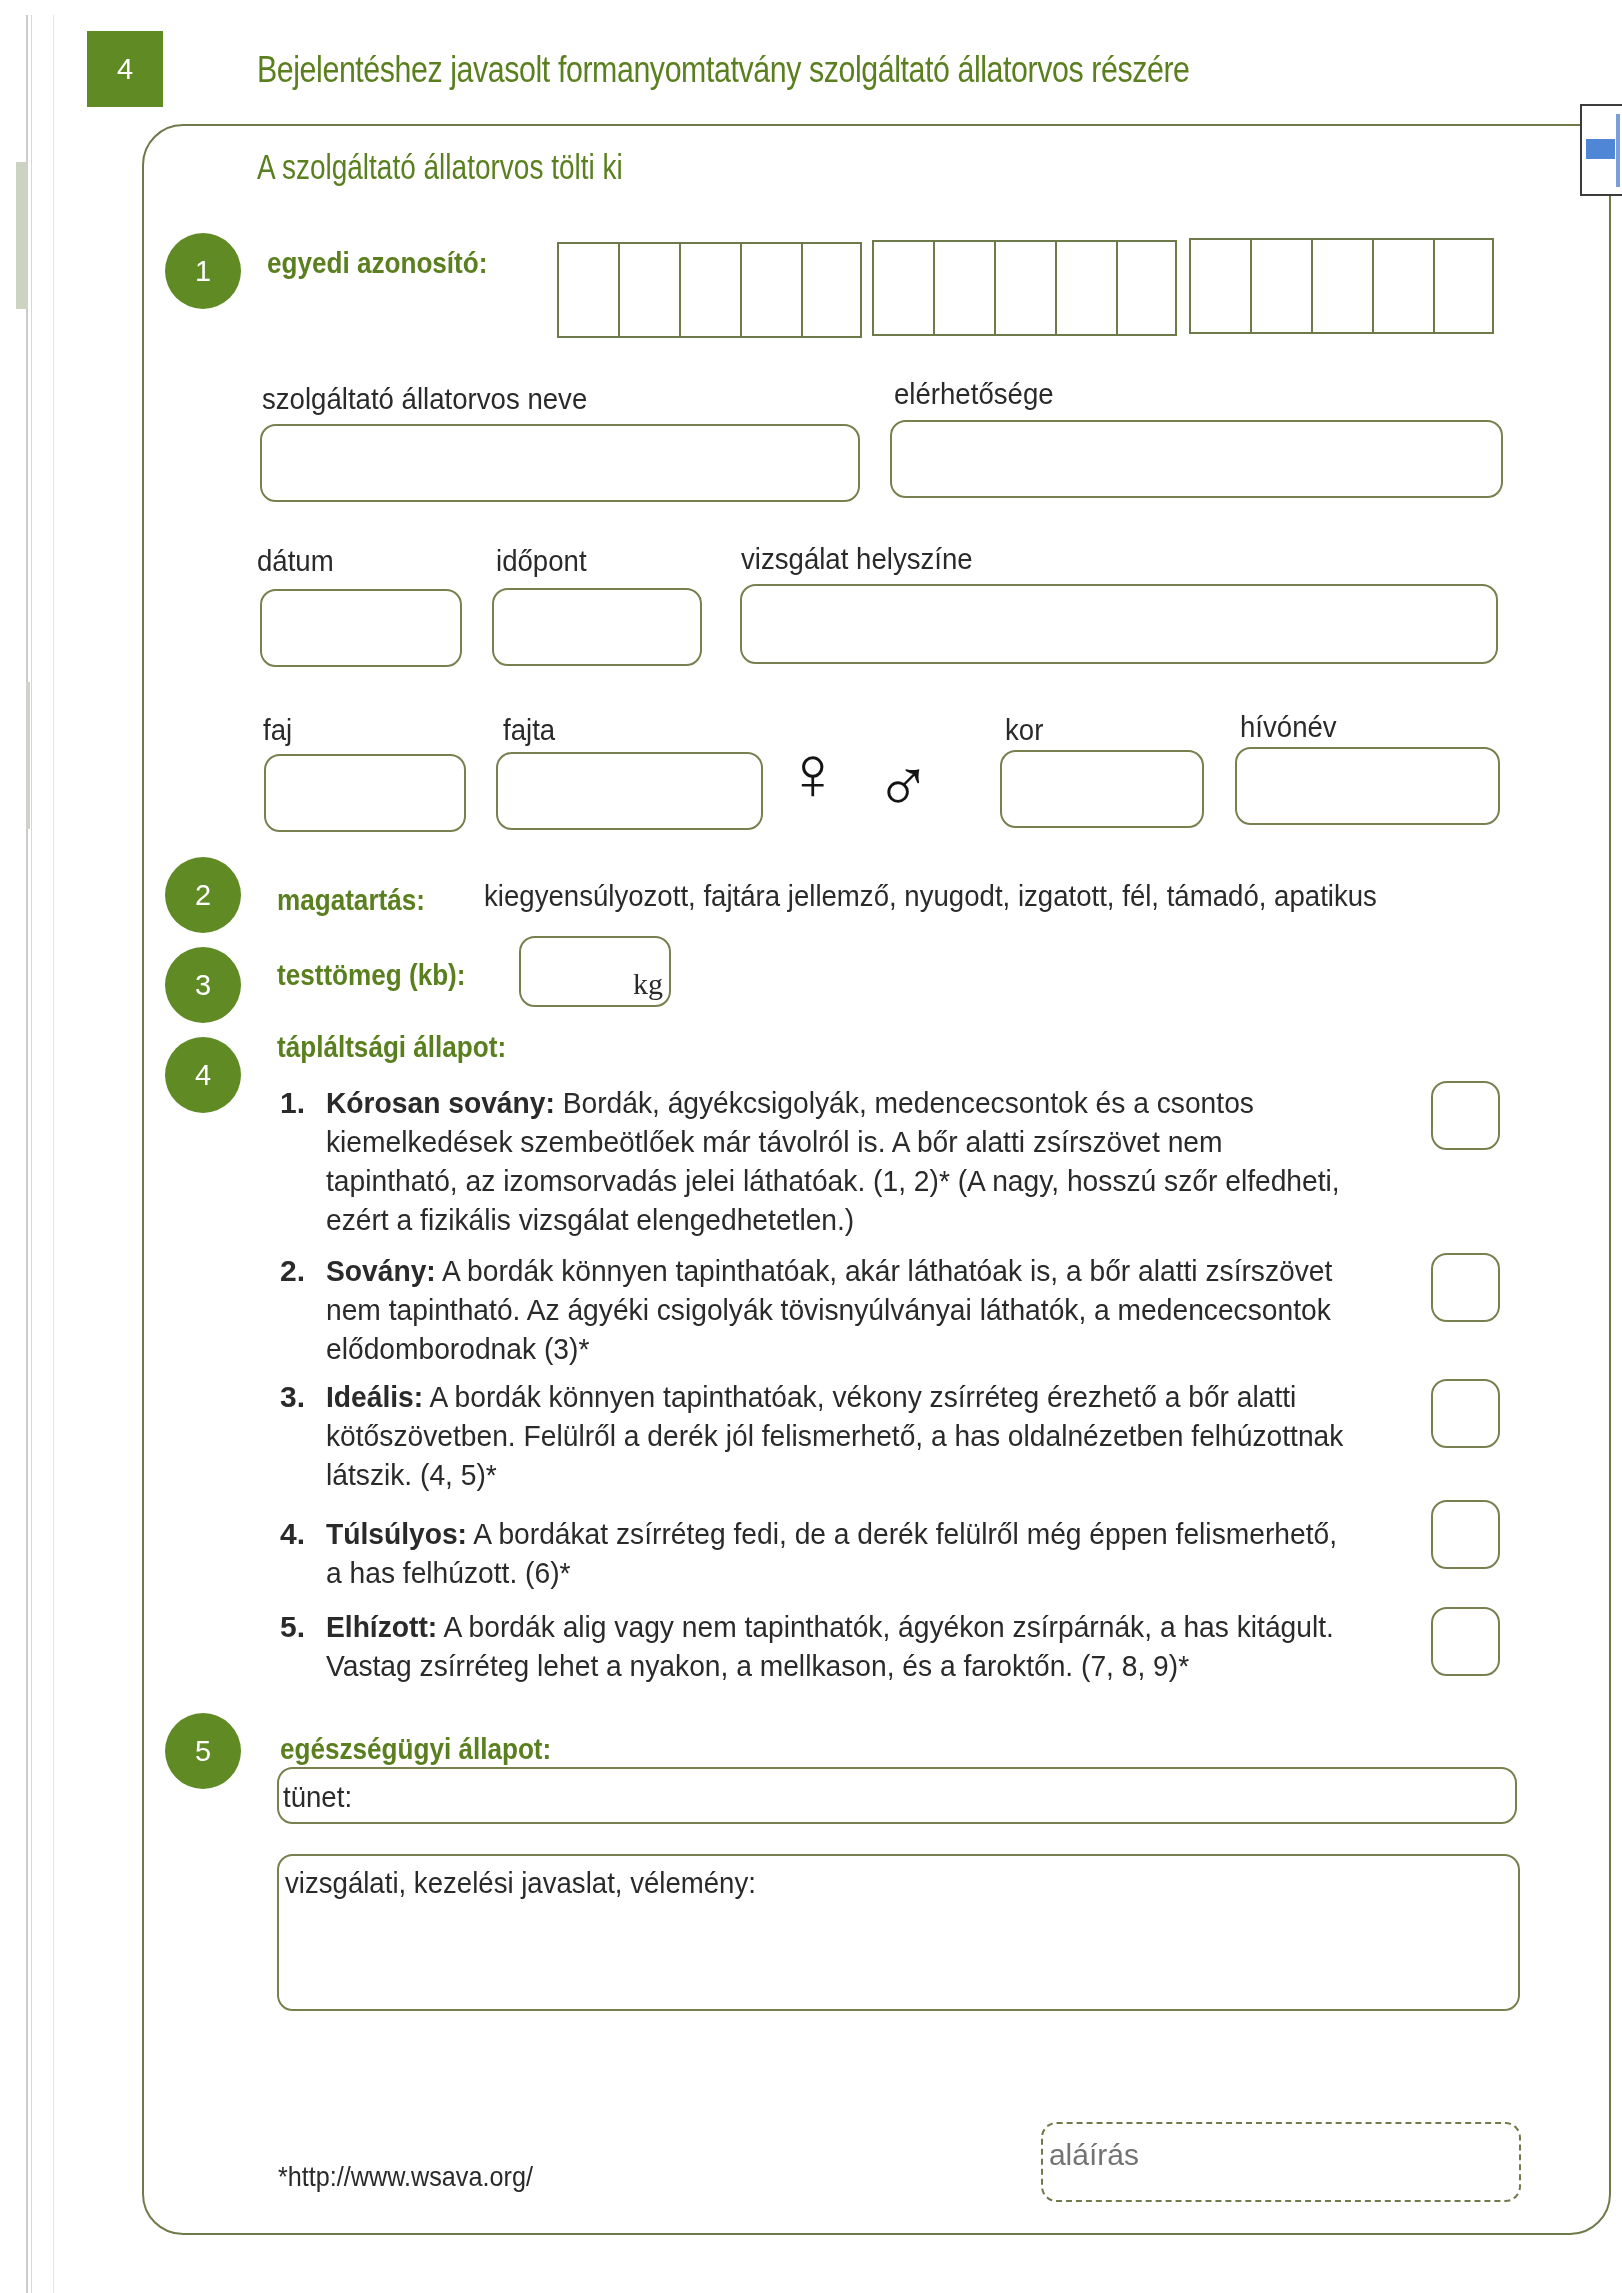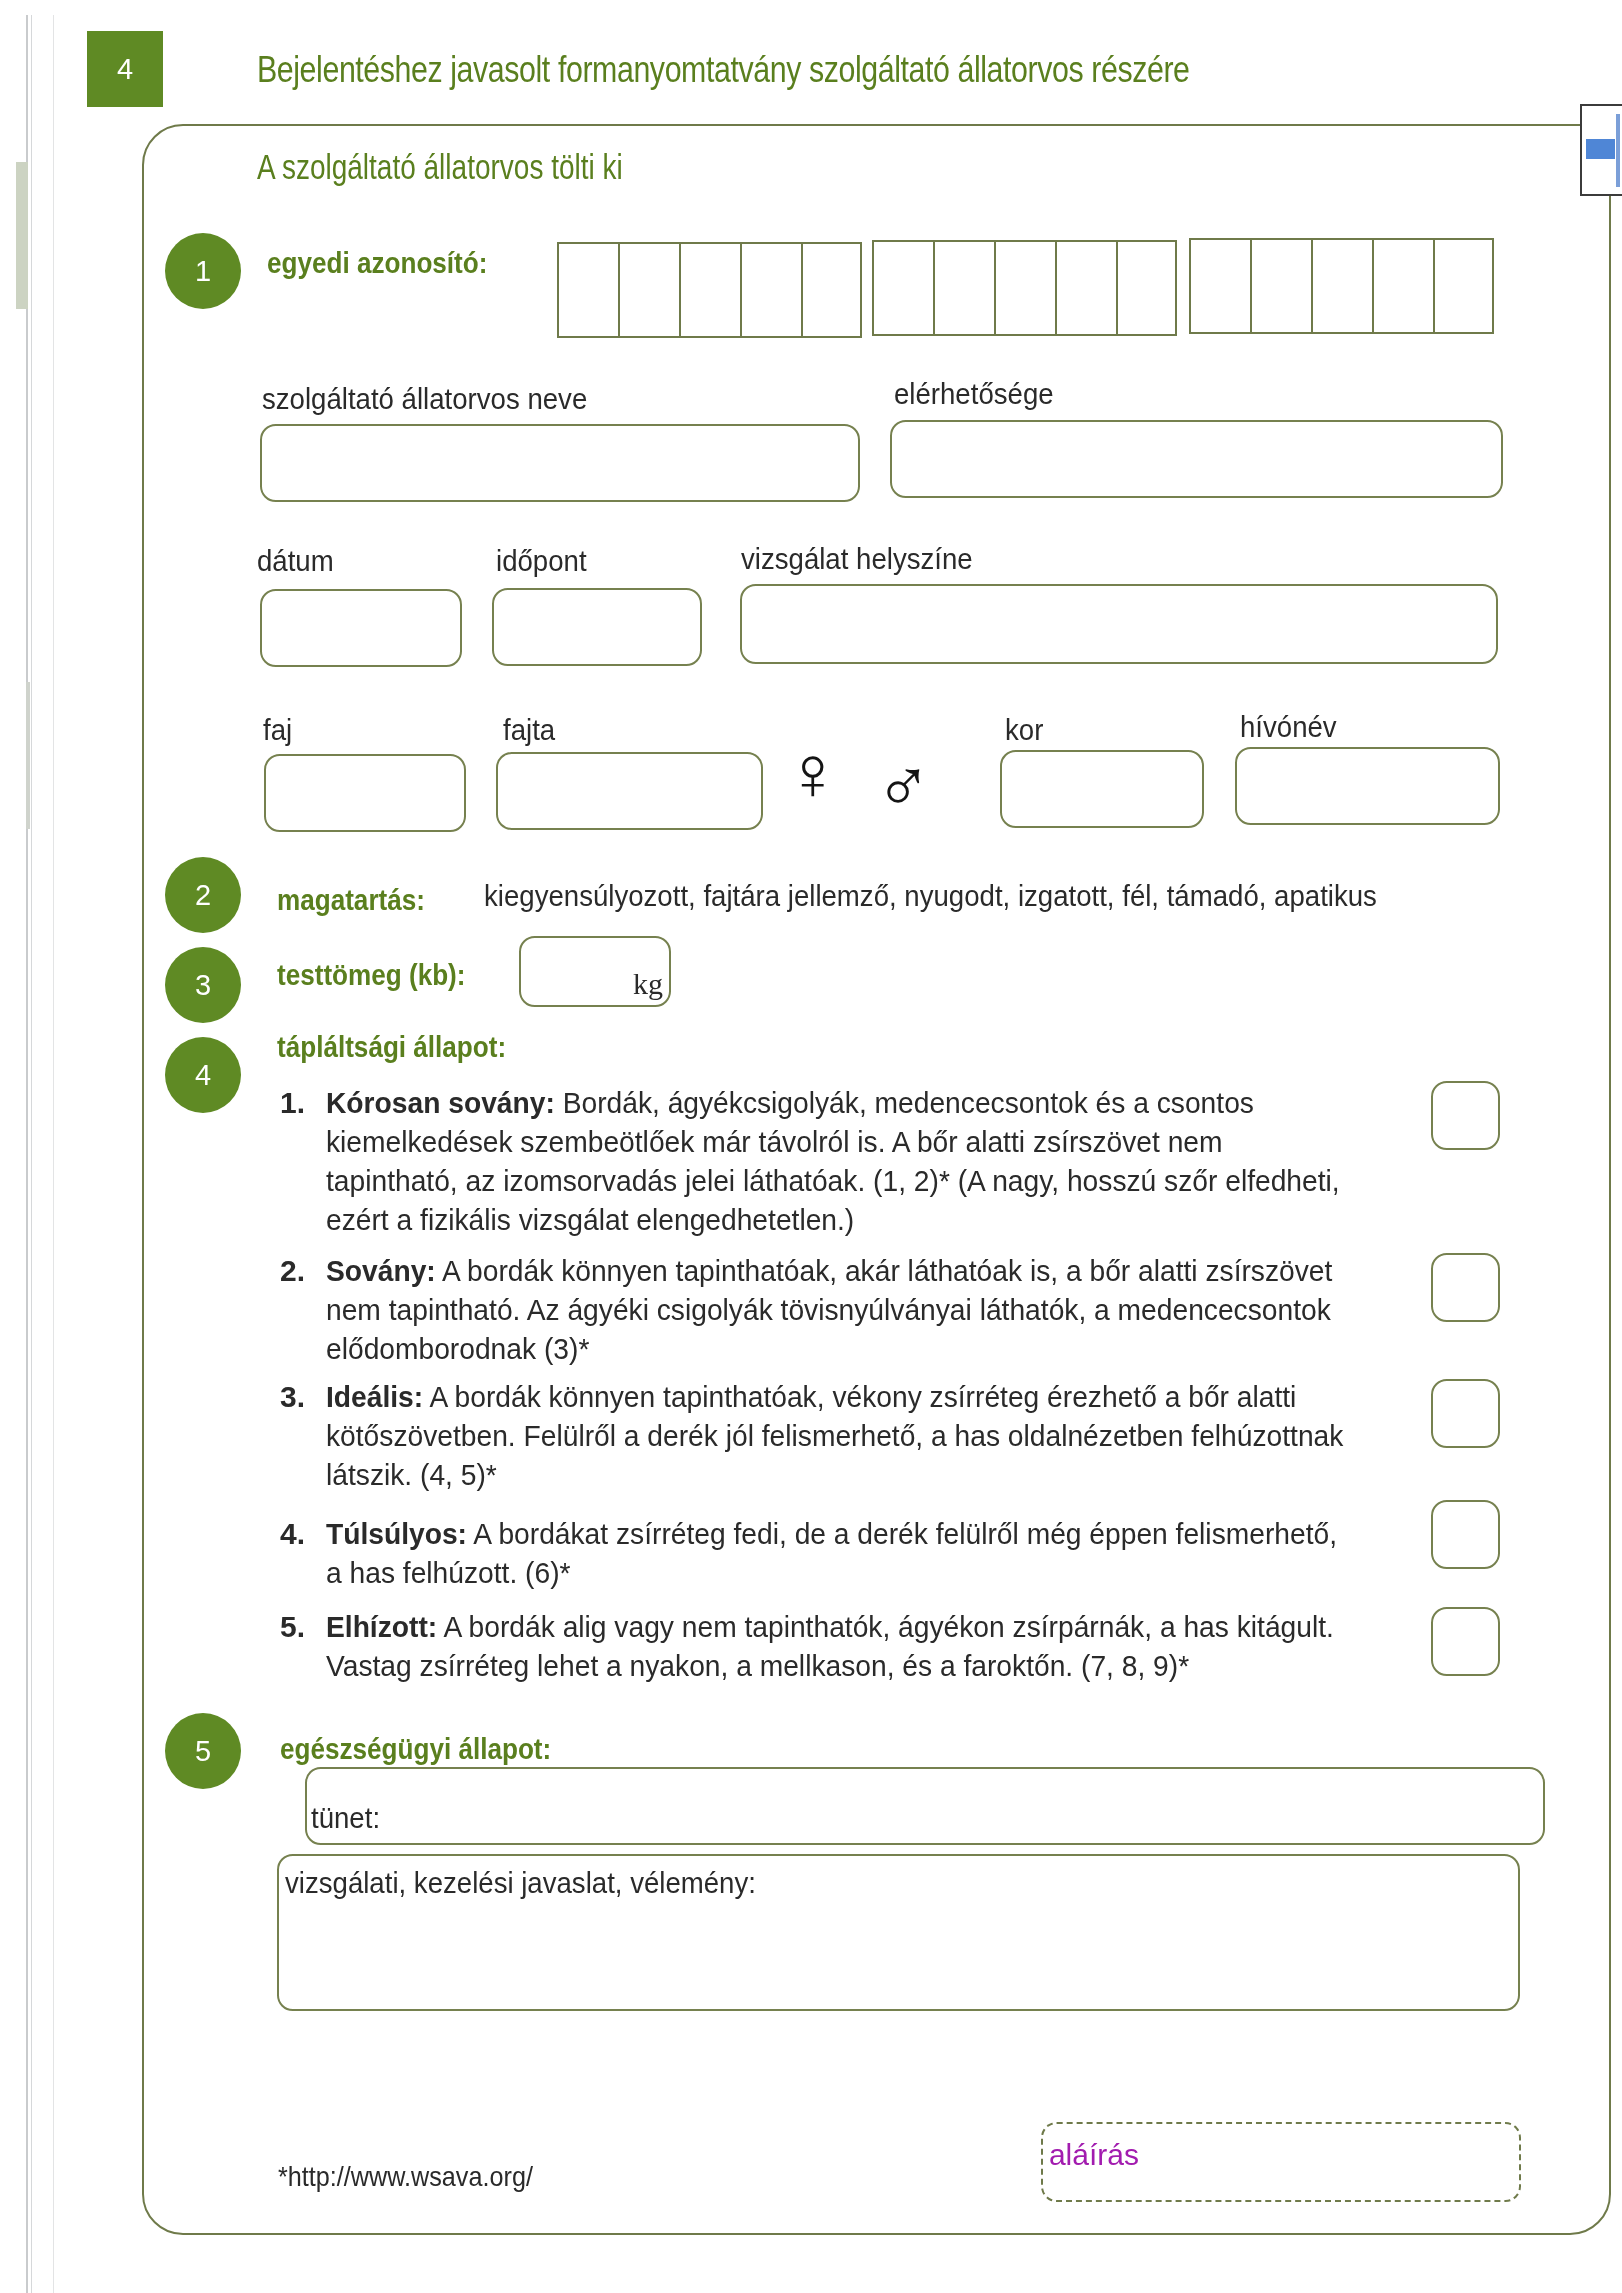--- a/index.html
+++ b/index.html
@@ -74,21 +74,21 @@
   .nutr-item .num { position: absolute; left: 0; top: 0; font-weight: bold; }
   .nutr-item .body { margin-left: 46px; transform: scaleX(0.94); transform-origin: left top; width: 1088px; display: block; }
   .nutr-item .title { font-weight: bold; }
   .nutr-check { position: absolute; left: 1431px; width: 69px; height: 69px; border: 2px solid #76814f; border-radius: 15.7px; box-sizing: border-box; }
 
   .footnote { position: absolute; left: 278px; top: 2161px; font-size: 27.4px; color: #2a2a2a; transform: scaleX(0.92); transform-origin: left center; white-space: nowrap; }
   .sign-box {
     position: absolute; left: 1041px; top: 2122px; width: 480px; height: 80px;
     border: 2px dashed #6f7a4a; border-radius: 15.7px; box-sizing: border-box;
   }
-  .sign-box span { position: absolute; left: 5.9px; top: 13.7px; font-size: 30px; color: #a21caf; }
+  .sign-box span { position: absolute; left: 5.9px; top: 13.7px; font-size: 30px; color: #737373; }
 </style>
 </head>
 <body>
 
 <div class="binding">
   <div class="l1"></div>
     <div class="l2"></div>
     <div class="l3"></div>
   <div class="shade"></div>
     <div class="shade2"></div>
@@ -199,21 +199,21 @@
 
 <div class="nutr-item" style="top:1607px;">
   <span class="num">5.</span>
   <span class="body"><span class="title">Elhízott:</span><span> A bordák alig vagy nem tapinthatók, ágyékon zsírpárnák, a has kitágult. Vastag zsírréteg lehet a nyakon, a mellkason, és a faroktőn. (7, 8, 9)*</span></span>
 </div>
 <div class="nutr-check" style="top:1607px;"></div>
 
 <div class="num-circle" style="left:165px; top:1713px;">5</div>
 <div class="sec-label" style="left:280px; top:1733px;">egészségügyi állapot:</div>
 
-<div class="box" style="left:277px; top:1767px; width:1240px; height:78px;margin-left:28px;">
+<div class="box" style="left:277px; top:1767px; width:1240px; height:57px;">
   <span class="inner-label">tünet:</span>
 </div>
 <div class="box" style="left:277px; top:1867px; width:453px; height:80px;">
   <span class="inner-label">kórisme:</span>
 </div>
 <div class="box" style="left:762px; top:1864px; width:757px; height:80px;text-decoration:underline;">
   <span class="inner-label">kezelés:</span>
 </div>
 <div class="box" style="left:277px; top:1854px; width:1243px; height:157px;">
   <span class="top-label">vizsgálati, kezelési javaslat, vélemény:</span>

